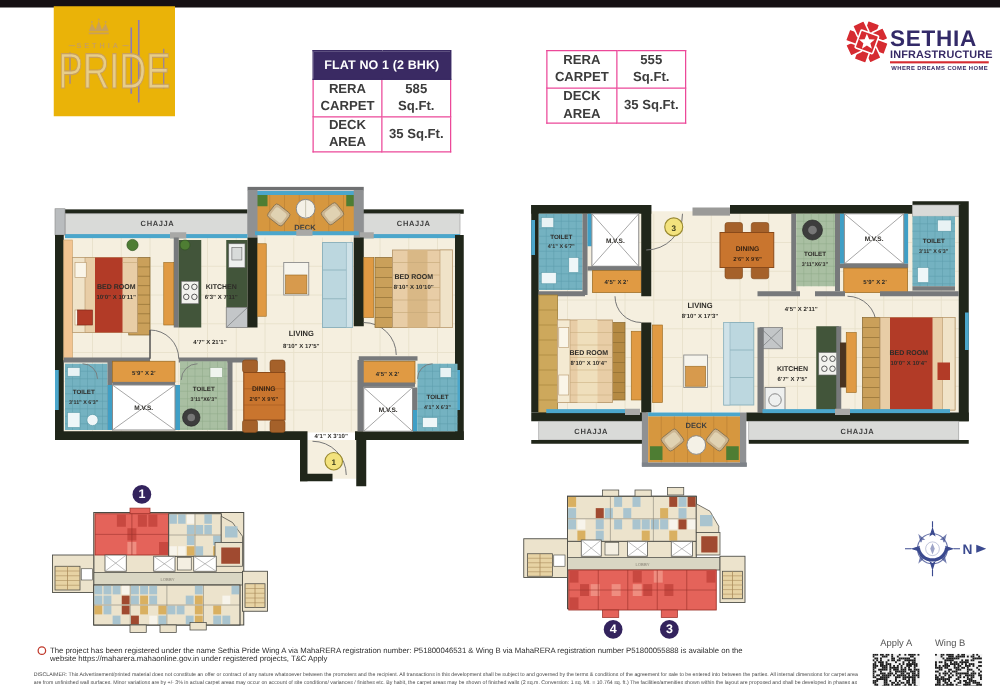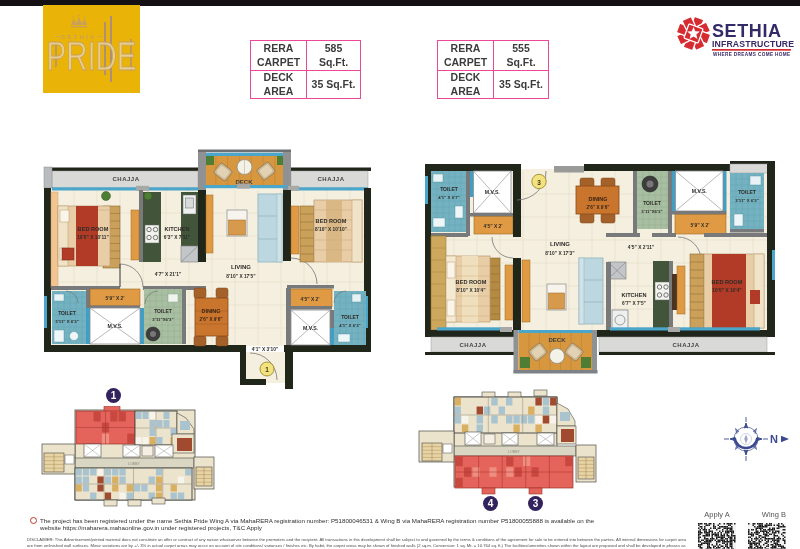--- a/index.html
+++ b/index.html
@@ -33,20 +33,23 @@
     <line x1="62" y1="17" x2="62" y2="70" stroke="#8d7bb5" stroke-width="1.3"></line>
     <line x1="68" y1="11" x2="68" y2="77" stroke="#8d7bb5" stroke-width="1.3"></line>
     <line x1="13" y1="37" x2="13" y2="62" stroke="#8d7bb5" stroke-width="0.9"></line>
     <line x1="88" y1="34" x2="88" y2="66" stroke="#8d7bb5" stroke-width="0.9"></line>
     <text x="48.5" y="65" font-size="40" font-weight="normal" fill="#e6d3ab" fill-opacity="0.8" stroke="#c9a05a" stroke-width="0.9" text-anchor="middle" font-family="Liberation Sans" textLength="90" lengthAdjust="spacingAndGlyphs">PRIDE</text>
   </svg>
 </div>
 
 <table class="tbl" style="left:250px;top:40px;width:111px;">
   <tbody>
+      <tr>
+        <th colspan="2">FLAT NO 1 (2 BHK)</th>
+      </tr>
   <tr class="r1">
         <td style="width:55px;">RERA<br>CARPET</td>
         <td>585<br>Sq.Ft.</td>
       </tr>
   <tr class="r2">
         <td>DECK<br>AREA</td>
         <td>35 Sq.Ft.</td>
       </tr>
 </tbody>
   </table>
@@ -928,21 +931,21 @@
     <line x1="24" y1="42" x2="24" y2="47" stroke-width="0.9"></line>
     <line x1="2" y1="25" x2="7" y2="25" stroke-width="0.9"></line>
     <line x1="41" y1="25" x2="46" y2="25" stroke-width="0.9"></line>
   </g>
   <text x="48" y="29" font-size="11" font-weight="bold" fill="#3b4a8f" font-family="Liberation Sans">N</text>
   <path d="M59 21.8 L67 25 L59 28.2 Z" fill="#3b4a8f"></path>
 </svg>
 
 <div class="abs" style="left:698px;top:510px;width:38px;font-size:7.5px;color:#555;text-align:center;">Apply A</div>
 
-<div class="abs" style="left:748px;top:510px;width:38px;font-size:7.5px;color:#555;text-align:right;">Wing B</div>
+<div class="abs" style="left:748px;top:510px;width:38px;font-size:7.5px;color:#555;text-align:left;">Wing B</div>
 
 <svg class="abs" style="left:698px;top:523px;" width="38" height="27" viewBox="0 0 38 27">
     <rect x="0" y="0" width="38" height="27" fill="#f2f2f2"></rect>
     <rect x="0.0" y="0.0" width="1.5" height="1.5" fill="#1c1c1c"></rect>
     <rect x="0.0" y="1.5" width="1.5" height="1.5" fill="#1c1c1c"></rect>
     <rect x="0.0" y="4.5" width="1.5" height="1.5" fill="#1c1c1c"></rect>
     <rect x="0.0" y="7.5" width="1.5" height="1.5" fill="#1c1c1c"></rect>
     <rect x="0.0" y="9.0" width="1.5" height="1.5" fill="#1c1c1c"></rect>
     <rect x="0.0" y="10.5" width="1.5" height="1.5" fill="#1c1c1c"></rect>
     <rect x="0.0" y="12.0" width="1.5" height="1.5" fill="#1c1c1c"></rect>

